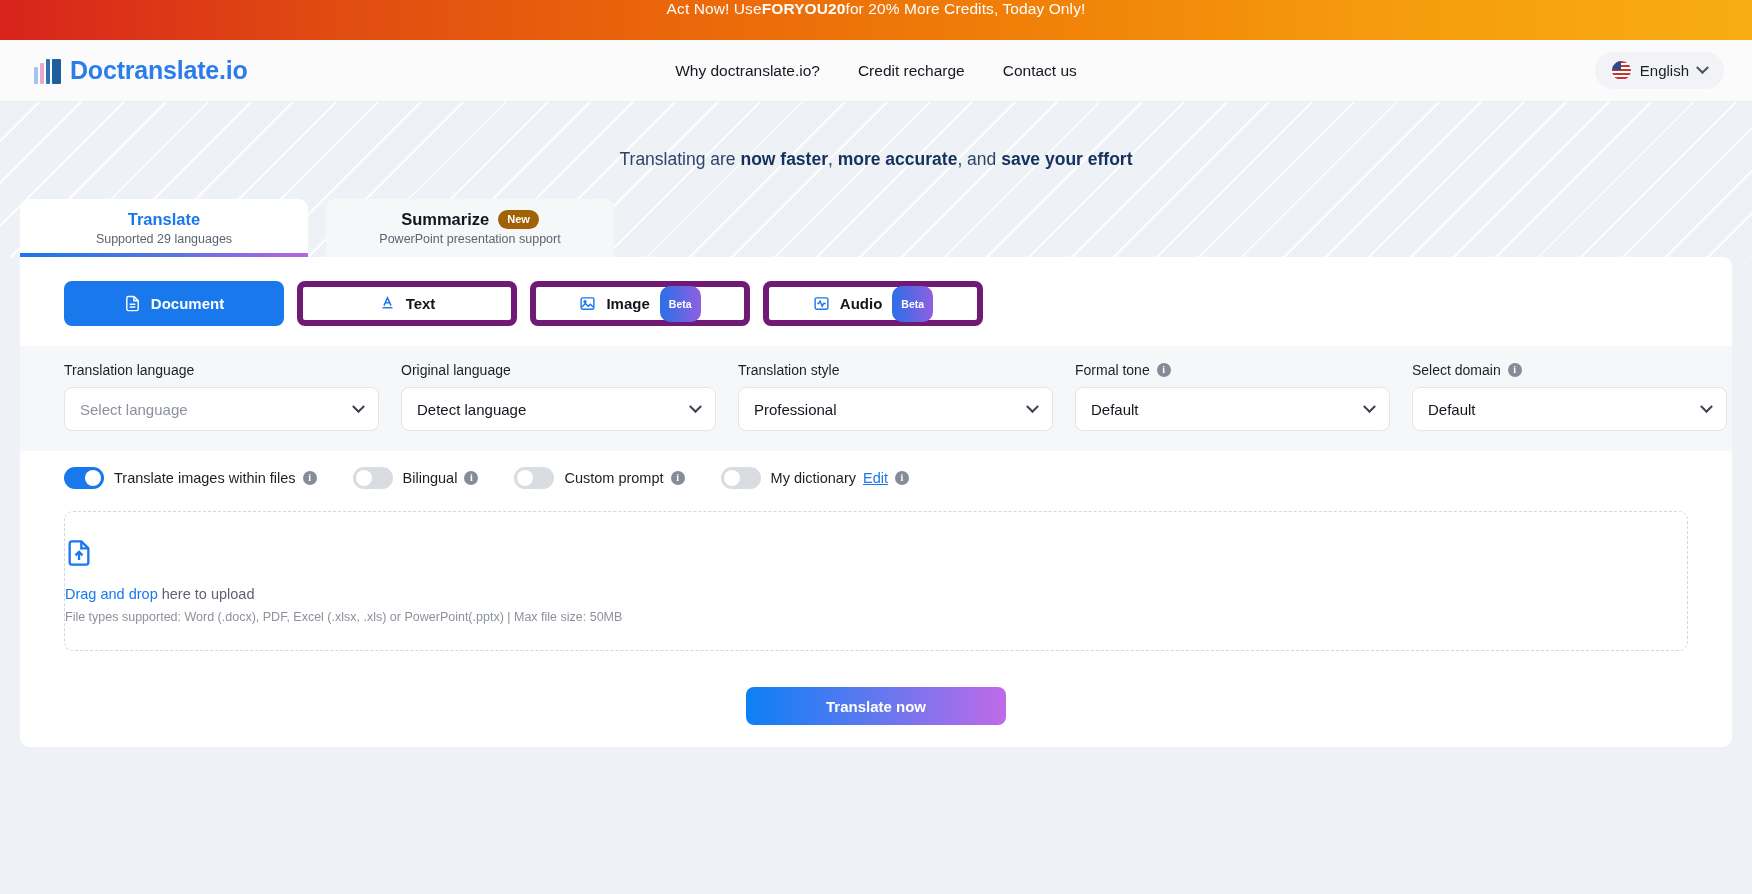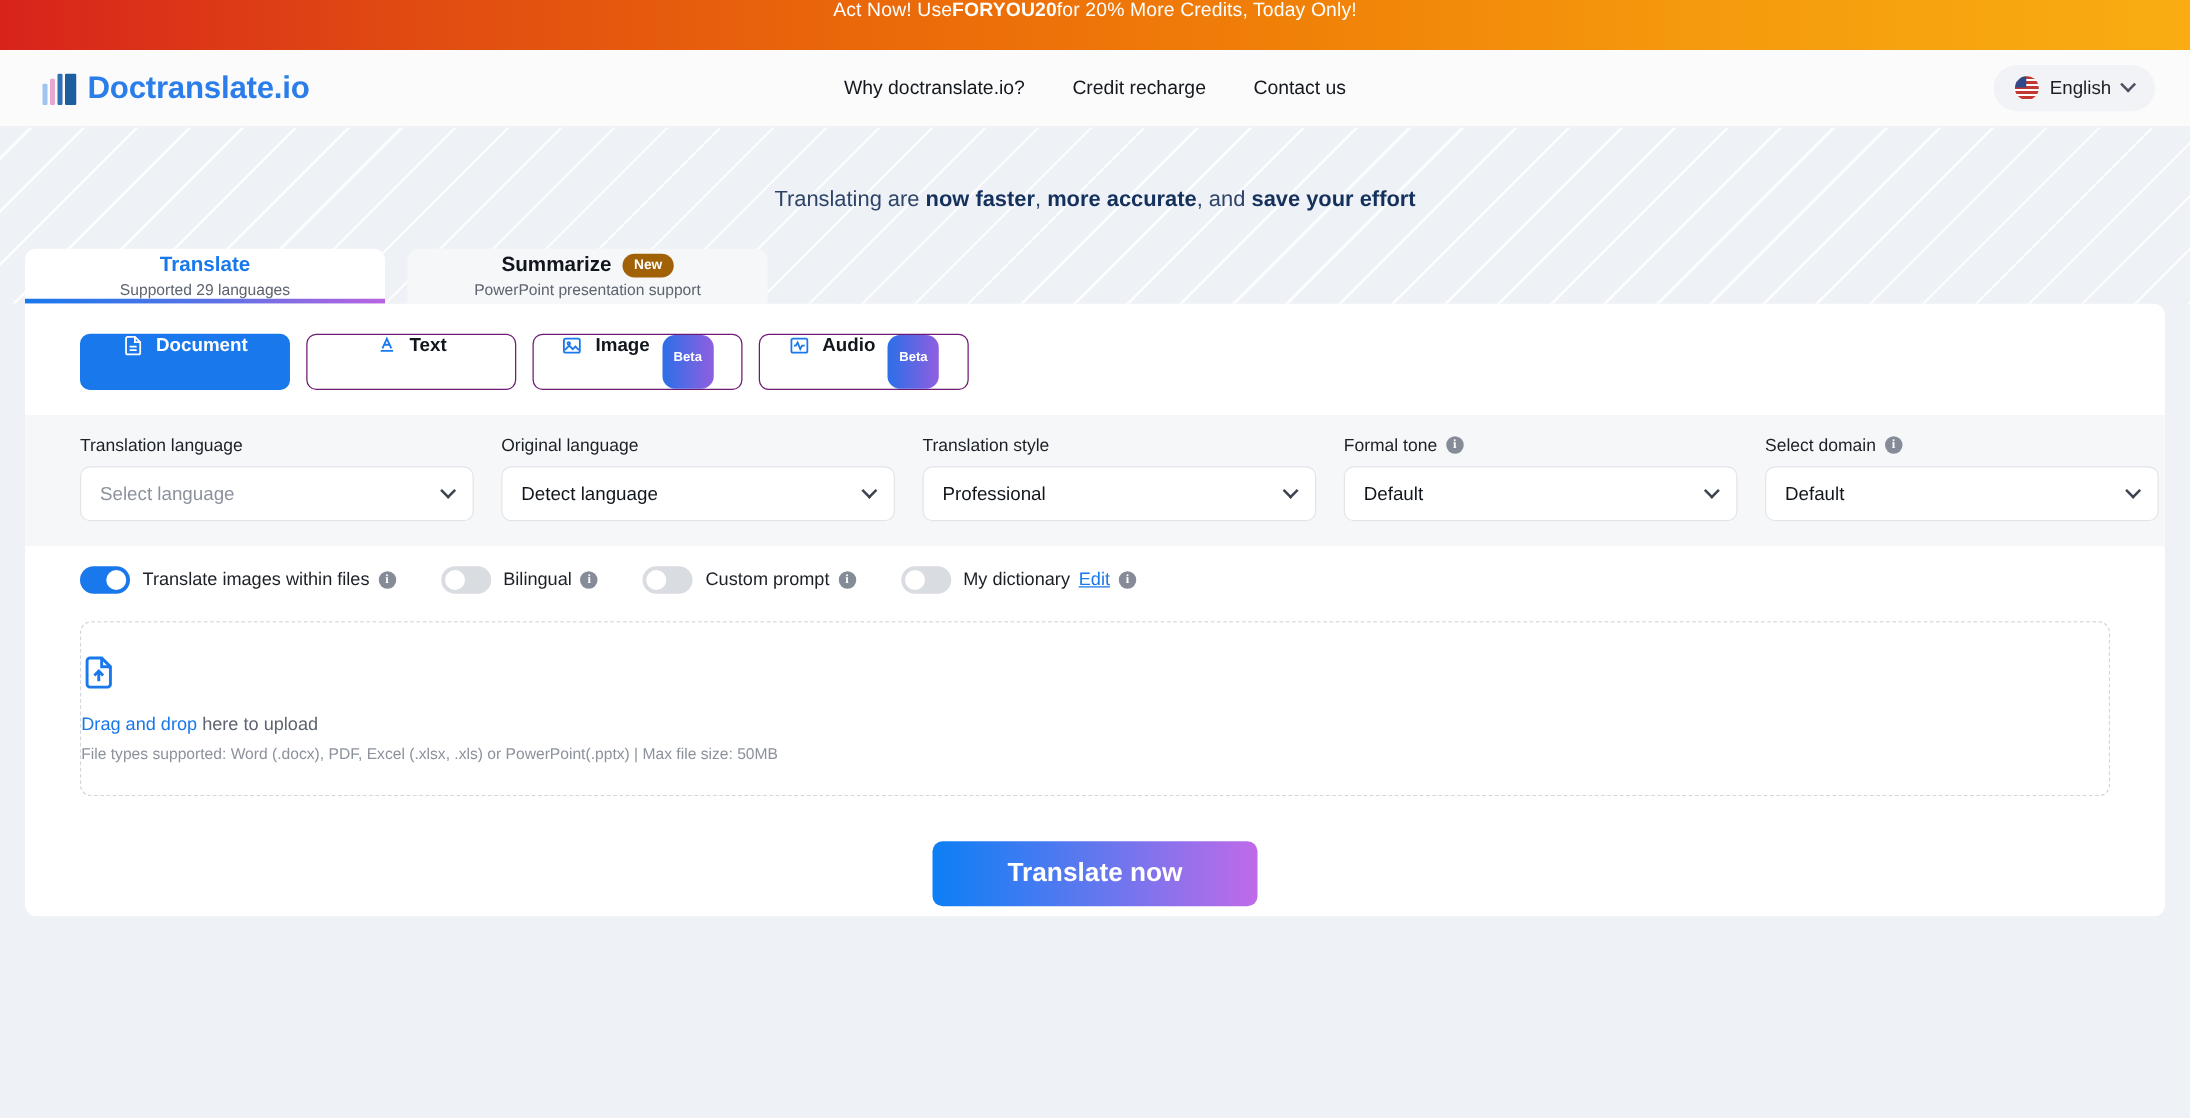--- a/index.html
+++ b/index.html
@@ -77,21 +77,21 @@
   .hero p {
     text-align: center; font-size: 17.5px; color: #2d4468;
     margin-top: 15px; font-weight: 400;
   }
   .hero p b { color: #14305c; font-weight: 700; }
 
   
   .tabs { display: flex; gap: 18px; padding: 29px 0 0 20px; position: relative; z-index: 1; }
   .tab {
     background: #fff; border-radius: 9px 9px 0 0;
-    width: 288px; height: 44px;
+    width: 288px; height: 58px;
     display: flex; flex-direction: column; align-items: center; justify-content: center;
     position: relative;
   }
   .tab.inactive { background: #f6f7f9; width: 288px; }
   .tab-title { font-size: 16.5px; font-weight: 700; display: flex; align-items: center; gap: 9px; }
   .tab.active .tab-title { color: #1878ec; }
   .tab.inactive .tab-title { color: #11161d; }
   .tab-sub { font-size: 12.5px; color: #5d6470; margin-top: 3px; }
   .tab.active::after {
     content: ""; position: absolute; left: 0; right: 0; bottom: 0; height: 4px;
@@ -104,24 +104,24 @@
 
   
   .card {
     background: #fff; margin: 0 20px; border-radius: 0 9px 9px 9px;
     padding: 24px 0 0 0; position: relative; z-index: 1;
     height: 490px;
   }
 
   .modes { display: flex; gap: 13px; padding: 0 44px; }
   .mode {
-    height: 45px; border-radius: 8px; display: flex; 
+    height: 45px; border-radius: 8px; display: flex; align-items: center;
     justify-content: center; gap: 10px; font-size: 15px; font-weight: 700;
-    border: 1px solid #701a75; background: #fff; color: #11161d;
-    width: 168px;
+    border: 6px solid #701a75; background: #fff; color: #11161d;
+    width: 220px;
   }
   .mode.active { background: #1878ec; border-color: #1878ec; color: #fff; }
   .mode svg { display: block; }
   .badge-beta {
     background: linear-gradient(90deg, #2b6fe8 0%, #8f5fe0 100%);
     color: #fff; font-size: 10.5px; font-weight: 700;
     border-radius: 10px; padding: 12px 9px;
   }
 
   
@@ -168,23 +168,23 @@
     border: 1.5px dashed #d2d6dd; border-radius: 9px;
     display: flex; flex-direction: column; align-items: flex-start; justify-content: center;
   }
   .dz-link { color: #1878ec; }
   .dz-title { font-size: 14.5px; color: #5d6470; margin-top: 15px; }
   .dz-sub { font-size: 12.5px; color: #8c929c; margin-top: 8px; }
 
   
   .cta-wrap { display: flex; justify-content: center; margin-top: 36px; }
   .cta {
-    width: 260px; height: 52px; border-radius: 8px; border: none;
+    width: 260px; height: 38px; border-radius: 8px; border: none;
     background: linear-gradient(90deg, #0d7ff5 0%, #5e78ef 48%, #c06ae8 100%);
-    color: #fff; font-size: 21px; font-weight: 700;
+    color: #fff; font-size: 15px; font-weight: 700;
     font-family: "Liberation Sans", sans-serif;
   }
 </style>
 </head>
 <body>
 
 <div class="promo">
   <span>Act Now! Use </span>
     <b>FORYOU20</b>
     <span> for 20% More Credits, Today Only!</span>

